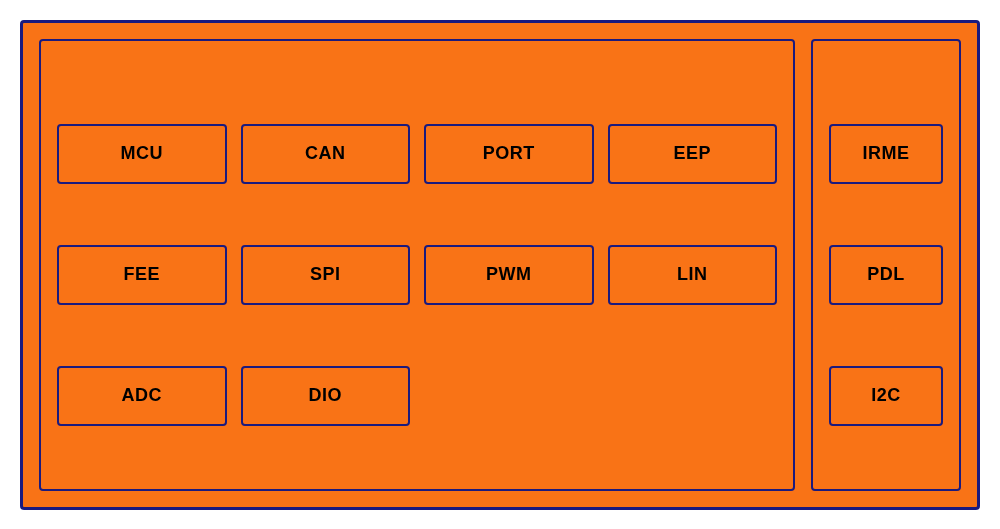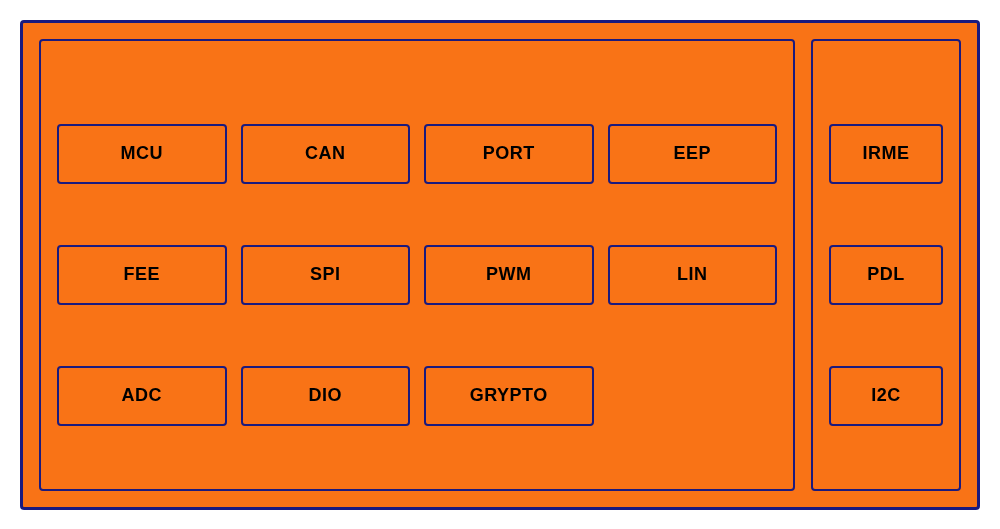--- a/index.html
+++ b/index.html
@@ -97,21 +97,20 @@
     <div class="cell">MCU</div>
         <div class="cell">CAN</div>
         <div class="cell">PORT</div>
         <div class="cell">EEP</div>
         <div class="cell">FEE</div>
         <div class="cell">SPI</div>
         <div class="cell">PWM</div>
         <div class="cell">LIN</div>
         <div class="cell">ADC</div>
         <div class="cell">DIO</div>
-        <div class="cell">GRYPTO</div>
       </div>
   </div>
 
   <div class="cdd-section">
     <div class="section-title"></div>
     <div class="cdd-grid">
     <div class="cell">IRME</div>
         <div class="cell">PDL</div>
         <div class="cell">I2C</div>
       </div>

